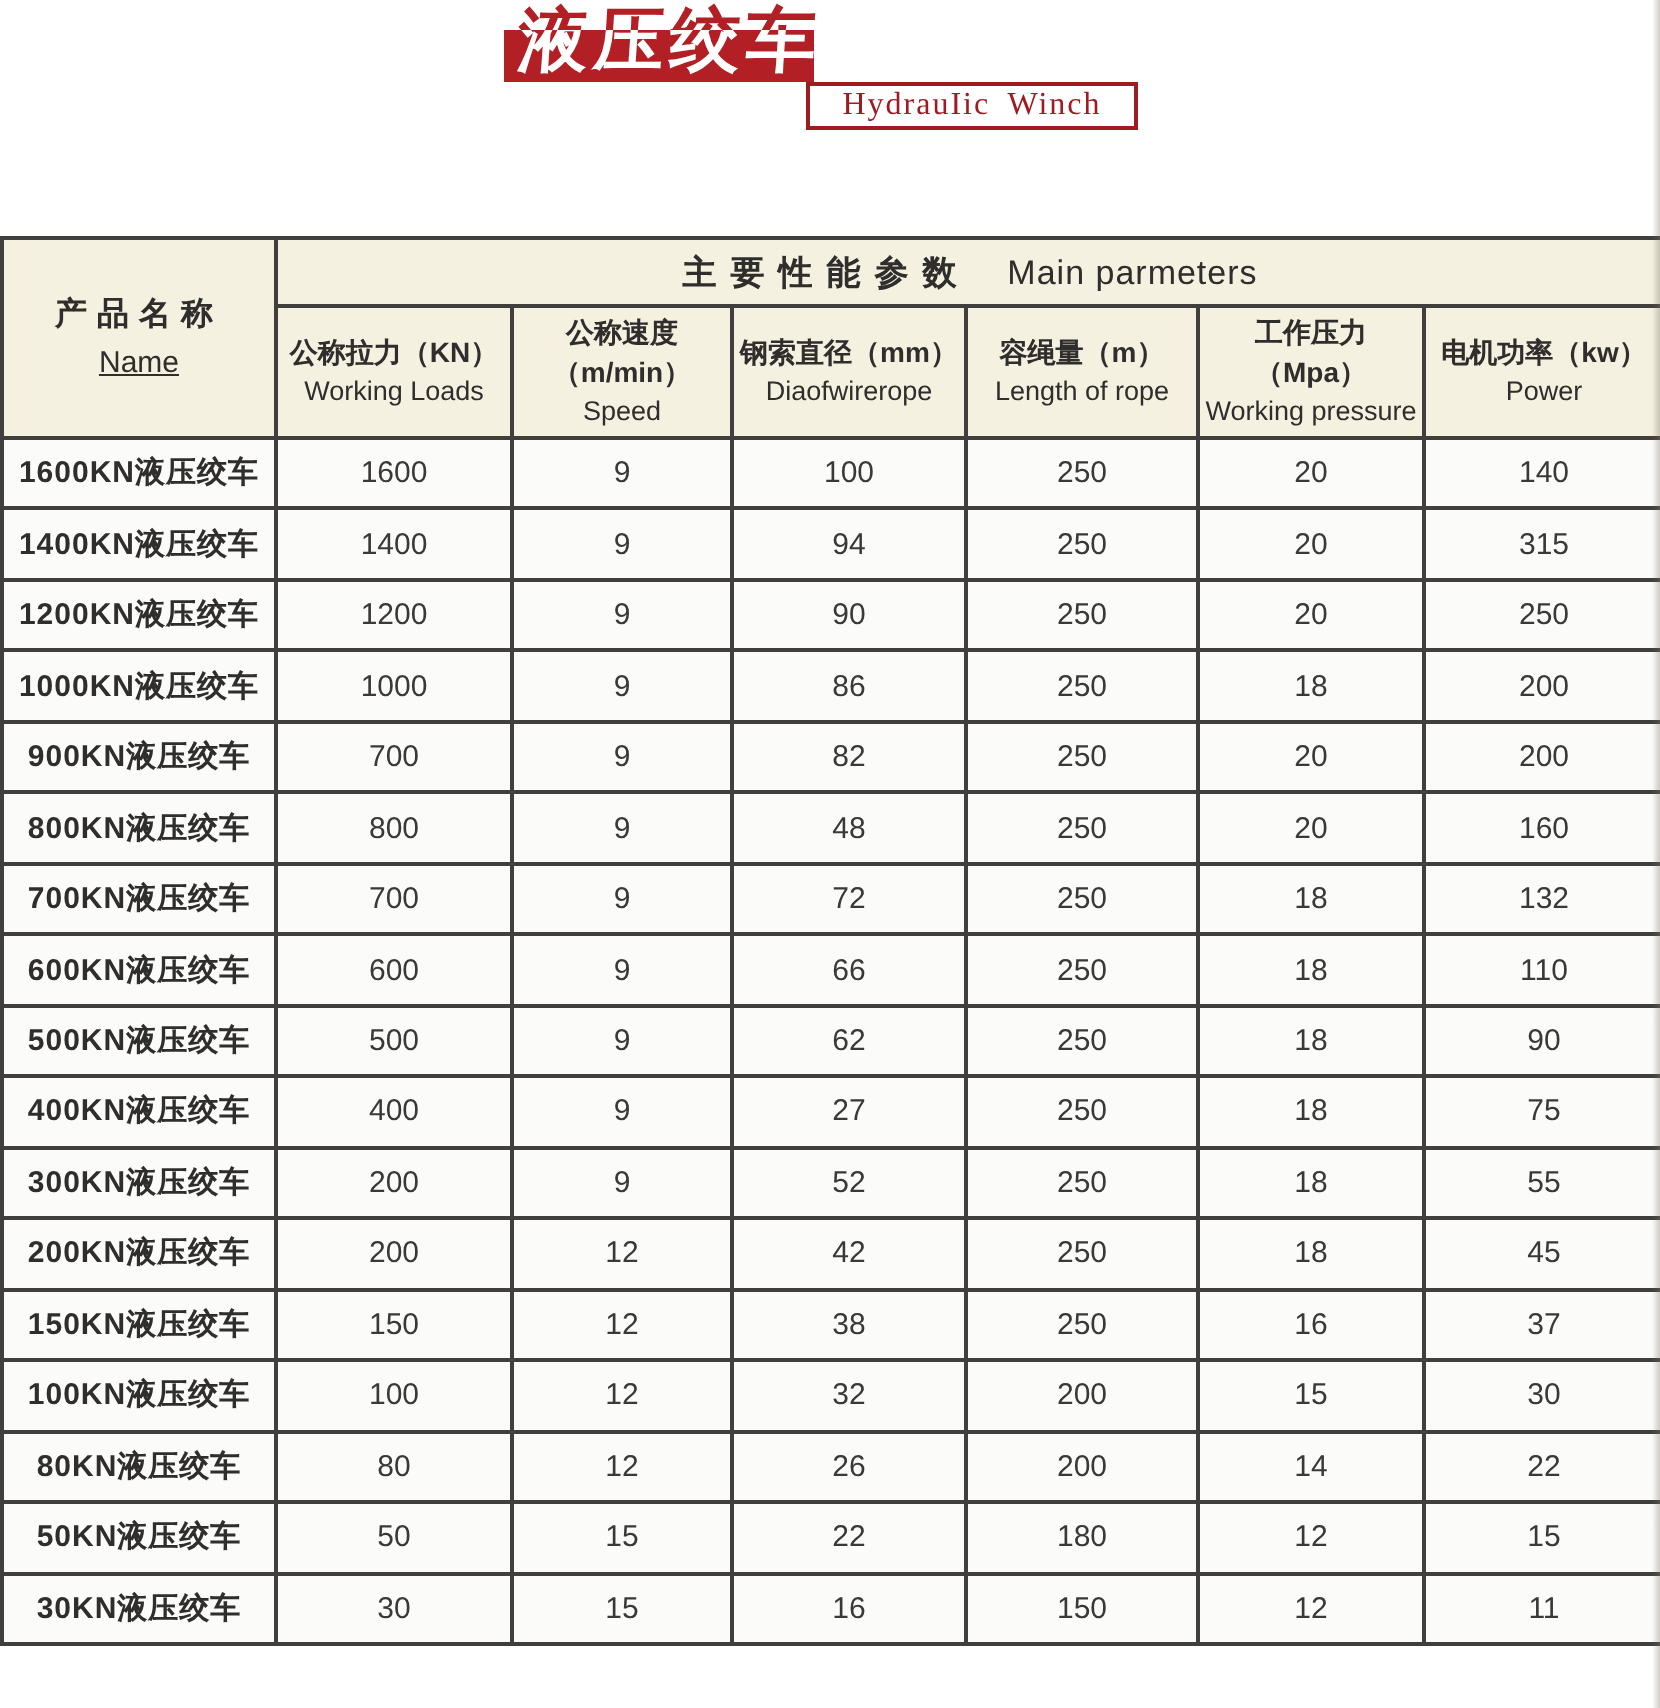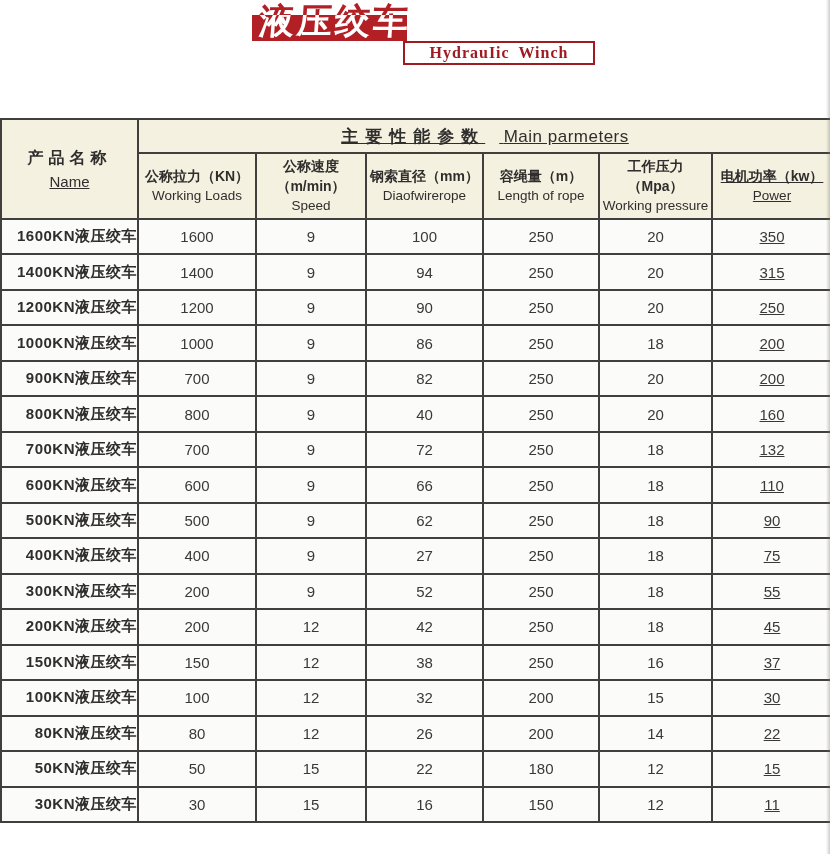--- a/index.html
+++ b/index.html
@@ -22,51 +22,51 @@
     letter-spacing:3px; white-space:nowrap;
     transform:skewX(-4deg);
   }
   .logo-cn.red { color:#b22025; }
   .banner-clip {
     position:absolute; left:252px; top:15px; width:155px; height:26px;
     overflow:hidden;
   }
   .banner-clip .logo-cn.white { left:7px; top:-14px; color:#ffffff; }
   .en-box {
-    position:absolute; left:403px; top:41px; width:192px; height:24px;
+    position:absolute; left:403px; top:41px; width:166px; height:24px;
     border:2px solid #9e1b21; background:#ffffff;
     display:flex; align-items:center; justify-content:center;
     font-family:"Liberation Serif","DejaVu Serif",serif;
-    font-weight:bold; font-size:16px; letter-spacing:1px; color:#9e1b21;
+    font-weight:normal; font-size:16px; letter-spacing:1px; color:#9e1b21;
     word-spacing:4px;
   }
   
   table.spec {
     position:absolute; left:0; top:118px;
     width:830px; height:705px;
     border-collapse:collapse; table-layout:fixed;
     background:#fbfbf9;
   }
   table.spec th, table.spec td {
     border:2px solid #403f3d;
     text-align:center; vertical-align:middle;
     overflow:hidden;
   }
-  table.spec th:last-child, table.spec td:last-child { border-right:none;text-decoration:underline; }
+  table.spec th:last-child, table.spec td:last-child { border-right:none; }
   tr.span-row { height:34px; }
   tr.param-row { height:66px; }
   th.name-th, th.span-th, th.param-th { background:#f4f1e1; font-weight:normal; }
   th.span-th .cn { font-weight:bold; font-size:17px; letter-spacing:7px; margin-right:14px; }
   th.span-th .en { font-size:17px; letter-spacing:0.5px; }
   th.name-th .cn { font-weight:bold; font-size:16px; letter-spacing:5px; line-height:26px; }
   th.name-th .en { font-size:15px; line-height:22px;text-decoration:underline; }
   th.param-th .cn { font-weight:bold; font-size:14px; line-height:20px; }
   th.param-th .en { font-size:13.5px; line-height:20px; }
   tbody th.rowname {
-    font-weight:bold; font-size:15px; background:#fbfbf9; letter-spacing:0.5px;text-align:right;
+    font-weight:bold; font-size:15px; background:#fbfbf9; letter-spacing:0.5px;
   }
   tbody td { font-size:15px; color:#3a3938; }
   
   .edge-shade {
     position:absolute; right:0; top:0; width:4px; height:854px;
     background:linear-gradient(to right, rgba(120,110,95,0), rgba(120,110,95,0.35));
     pointer-events:none;
   }
 </style>
 </head>
@@ -133,21 +133,21 @@
       </tr>
   </thead>
   <tbody id="table-body">
       <tr>
         <th class="rowname">1600KN液压绞车</th>
         <td>1600</td>
         <td>9</td>
         <td>100</td>
         <td>250</td>
         <td>20</td>
-        <td>350</td>
+        <td>140</td>
       </tr>
       <tr>
         <th class="rowname">1400KN液压绞车</th>
         <td>1400</td>
         <td>9</td>
         <td>94</td>
         <td>250</td>
         <td>20</td>
         <td>315</td>
       </tr>
@@ -175,21 +175,21 @@
         <td>9</td>
         <td>82</td>
         <td>250</td>
         <td>20</td>
         <td>200</td>
       </tr>
       <tr>
         <th class="rowname">800KN液压绞车</th>
         <td>800</td>
         <td>9</td>
-        <td>40</td>
+        <td>48</td>
         <td>250</td>
         <td>20</td>
         <td>160</td>
       </tr>
       <tr>
         <th class="rowname">700KN液压绞车</th>
         <td>700</td>
         <td>9</td>
         <td>72</td>
         <td>250</td>

